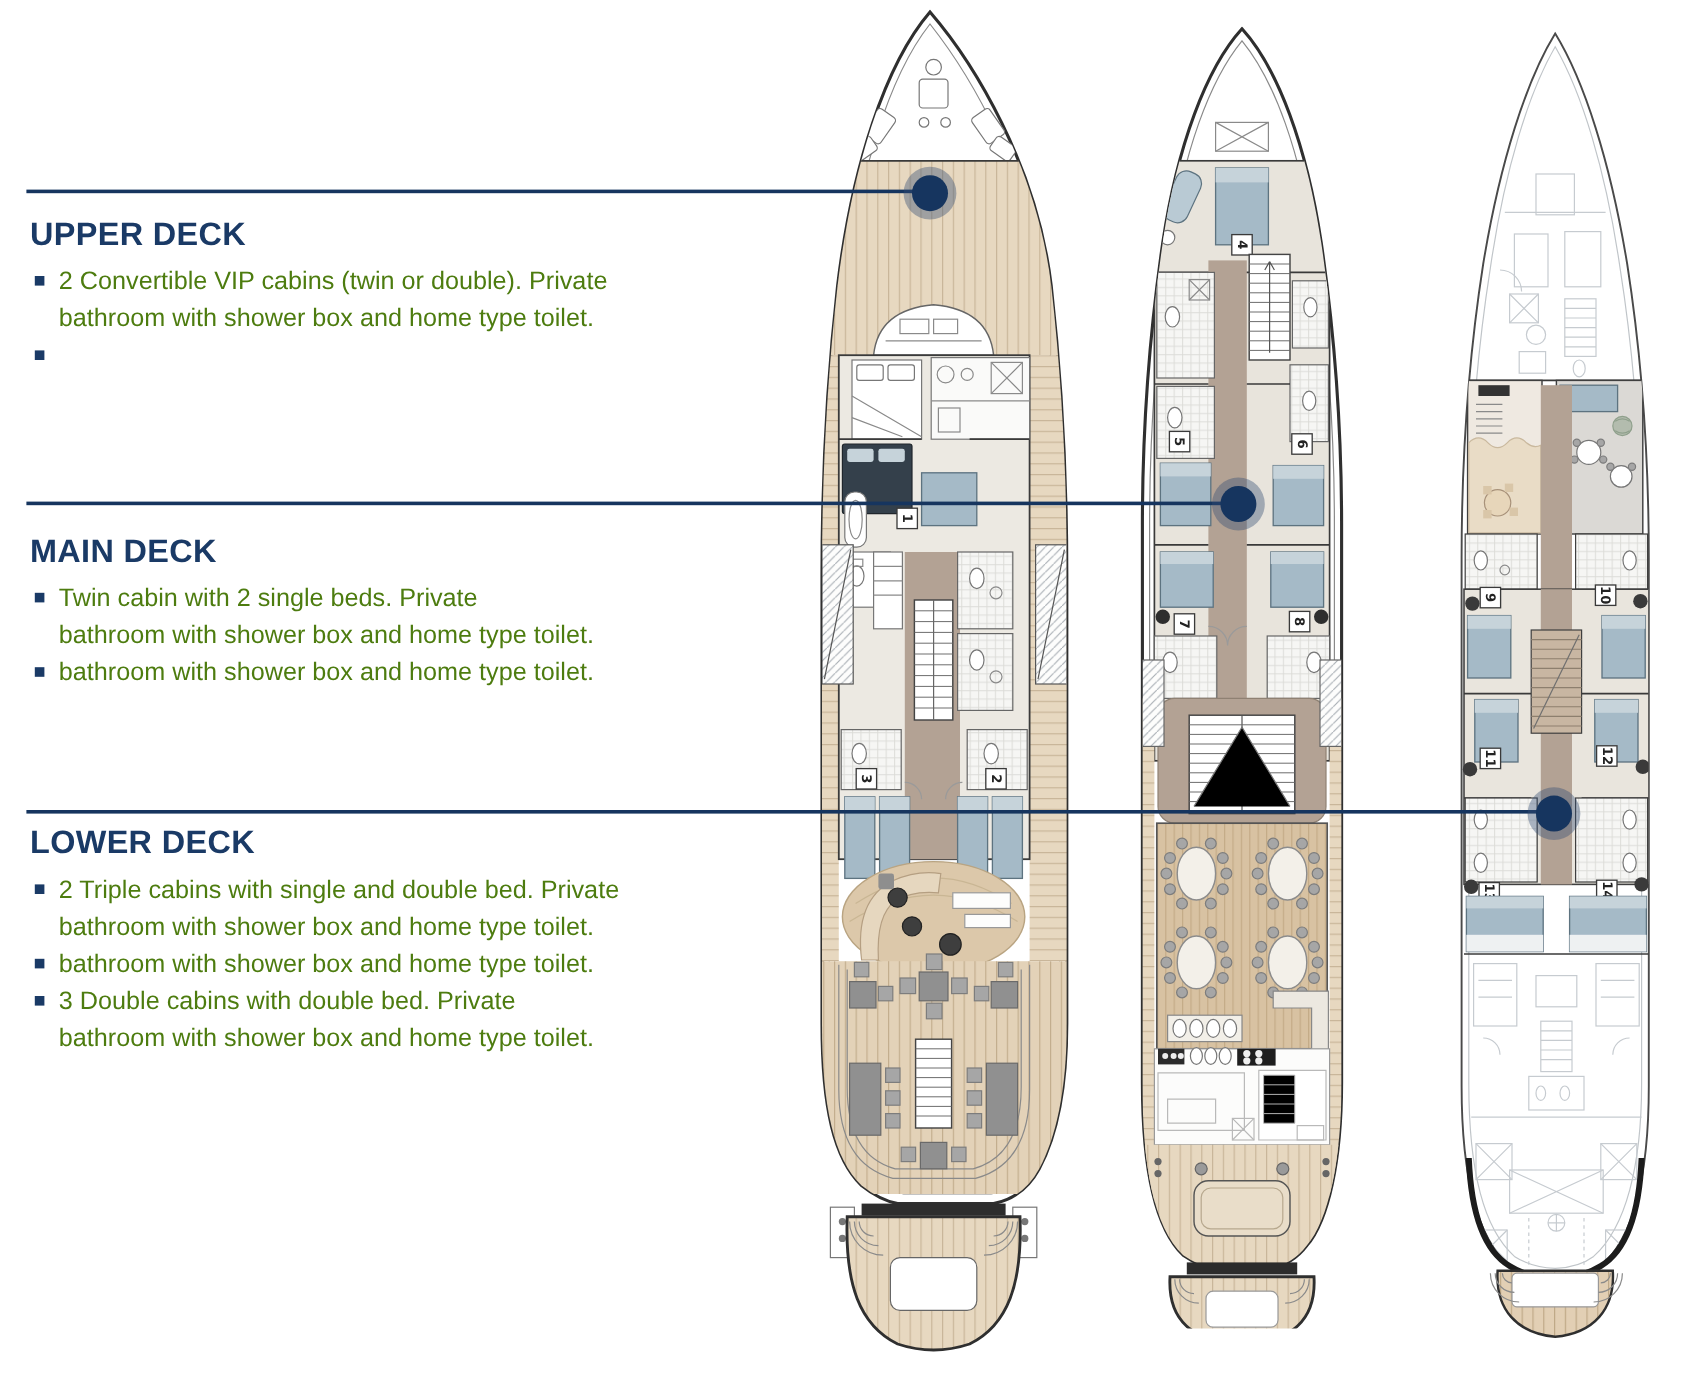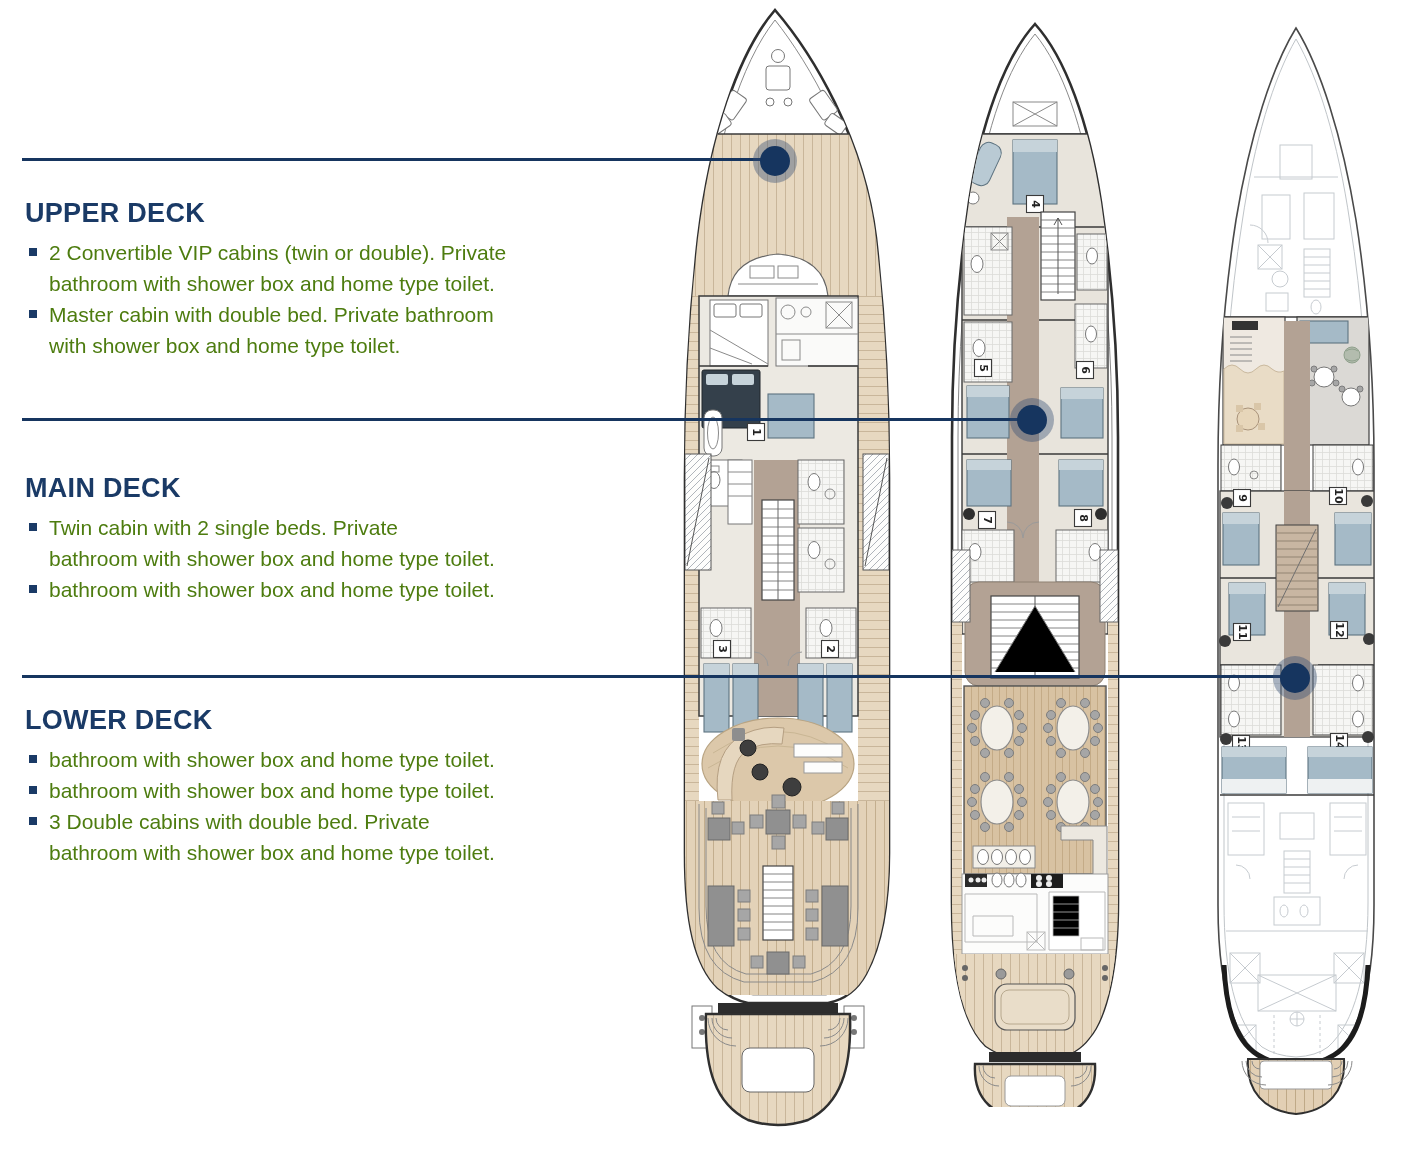--- a/index.html
+++ b/index.html
@@ -1,20 +1,20 @@
 <!DOCTYPE html>
 <html><head>
 <meta charset="utf-8">
 <style>
   html,body{margin:0;padding:0;background:#ffffff;}
   .canvas{position:relative;width:1418px;height:1158px;background:#fff;overflow:hidden;
           font-family:"Liberation Sans",sans-serif;}
   
   .deck-section{position:absolute;left:25px;width:600px;z-index:4;}
-  .deck-section h2{margin:18px 0 9px 0;font-size:27px;line-height:30px;font-weight:800;
+  .deck-section h2{margin:0 0 9px 0;font-size:27px;line-height:30px;font-weight:800;
                    color:#1a3a66;letter-spacing:.3px;}
   .deck-section ul{margin:0;padding:0;list-style:none;}
   .deck-section li{display:flex;align-items:flex-start;}
   .sq{flex:0 0 8px;width:8px;height:8px;background:#1a3a66;margin:11px 12px 0 4px;}
   .txt{font-size:21px;line-height:31px;color:#4d7c0f;}
   .ln{display:block;}
   
   .rule{position:absolute;height:3px;background:#16355f;z-index:5;}
   .marker{position:absolute;width:44px;height:44px;border-radius:50%;
           background:rgba(52,78,116,0.40);z-index:6;}
@@ -45,29 +45,25 @@
     <ul>
       <li>
           <span class="sq"></span>
         <span class="txt">
             <span class="ln">2 Convertible VIP cabins (twin or double). Private</span>
             <span class="ln">bathroom with shower box and home type toilet.</span>
           </span>
         </li>
       <li>
           <span class="sq"></span>
-        <span class="txt">
-            <span class="ln">Master cabin with double bed. Private bathroom</span>
-            <span class="ln">with shower box and home type toilet.</span>
-          </span>
         </li>
     </ul>
   </section>
 
-  <section class="deck-section" style="top:455px">
+  <section class="deck-section" style="top:444px">
     <h2>MAIN DECK</h2>
     <ul>
       <li>
           <span class="sq"></span>
         <span class="txt">
             <span class="ln">Twin cabin with 2 single beds. Private</span>
             <span class="ln">bathroom with shower box and home type toilet.</span>
           </span>
         </li>
       <li>
@@ -78,20 +74,21 @@
         </li>
     </ul>
   </section>
 
   <section class="deck-section" style="top:687px">
     <h2>LOWER DECK</h2>
     <ul>
       <li>
           <span class="sq"></span>
         <span class="txt">
+            <span class="ln">2 Triple cabins with single and double bed. Private</span>
             <span class="ln">bathroom with shower box and home type toilet.</span>
           </span>
         </li>
       <li>
           <span class="sq"></span>
         <span class="txt">
             <span class="ln">bathroom with shower box and home type toilet.</span>
           </span>
         </li>
       <li>

